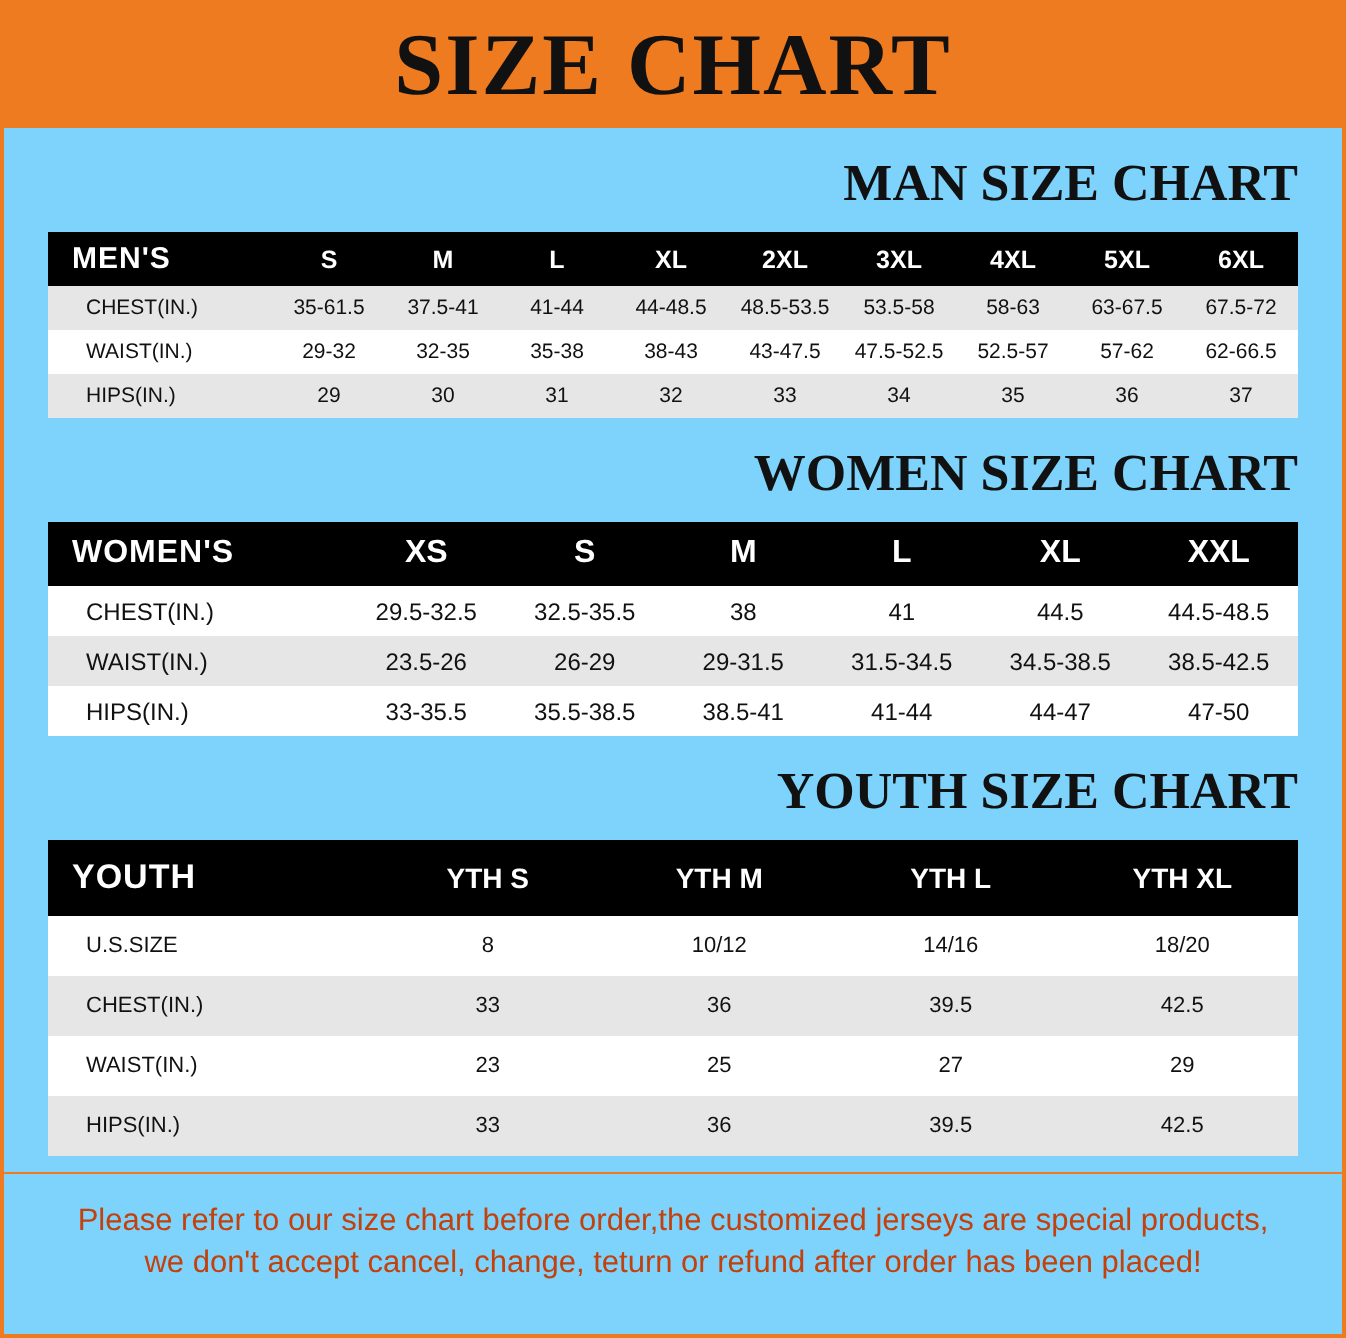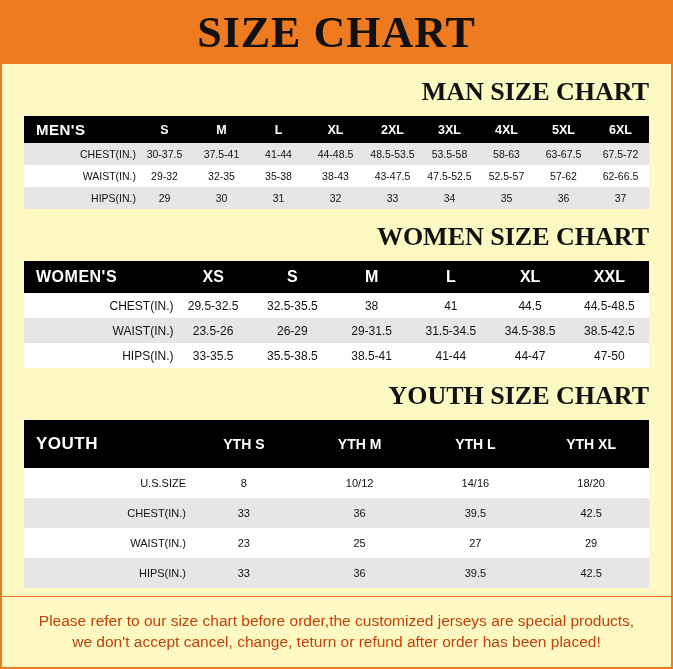--- a/index.html
+++ b/index.html
@@ -12,21 +12,21 @@
     background: #ffffff;
     font-family: "Liberation Sans", sans-serif;
     overflow: hidden;
   }
   .page {
     position: relative;
     width: 673px;
     height: 669px;
     box-sizing: border-box;
     border: 2px solid #ef7b20;
-    background: #fef9c3;
+    background: #7dd3fc;
   }
   .banner {
     height: 62px;
     background: #ef7b20;
     display: flex;
     align-items: center;
     justify-content: center;
   }
   .banner-title {
     font-family: "Liberation Serif", serif;
@@ -71,21 +71,22 @@
   }
   table.chart thead th.rowlabel {
     text-align: left;
     padding-left: 12px;
     font-size: 15px;
     letter-spacing: 0.5px;
   }
   table.chart tbody td.rowlabel {
     font-size: 11.5px;
     color: #111111;
-    text-align: right;
+    text-align: left;
+    padding-left: 19px;
   }
   tr.shaded td {
     background: #e6e6e6;
   }
   tr.plain td {
     background: #ffffff;
   }
 
   
   #men-table thead th.rowlabel { font-size: 15px; }
@@ -98,21 +99,21 @@
   #women-table thead th { font-size: 16px; }
   #women-table td, #women-table td.rowlabel { font-size: 12px; }
   #women-table td, #women-table th { height: 25px; margin-top: 45px; }
   #women-table thead th { height: 32px; }
 
   
   #youth-table thead th.rowlabel { font-size: 17px; }
   #youth-table thead th { font-size: 14px; }
   #youth-table td, #youth-table td.rowlabel { font-size: 11px; }
   #youth-table td { height: 30px; }
-  #youth-table thead th { height: 48px; }
+  #youth-table thead th { height: 38px; }
 
   .footer-note {
     margin-top: 14px;
     padding: 0 12px;
     text-align: center;
     color: #c2410c;
     font-size: 15.5px;
     line-height: 1.35;
     font-family: "Liberation Sans", sans-serif;
   }
@@ -145,21 +146,21 @@
           <th>2XL</th>
           <th>3XL</th>
           <th>4XL</th>
           <th>5XL</th>
           <th>6XL</th>
         </tr>
       </thead>
       <tbody>
         <tr class="shaded">
           <td class="rowlabel">CHEST(IN.)</td>
-          <td>30-37.5</td>
+          <td>35-61.5</td>
           <td>37.5-41</td>
           <td>41-44</td>
           <td>44-48.5</td>
           <td>48.5-53.5</td>
           <td>53.5-58</td>
           <td>58-63</td>
           <td>63-67.5</td>
           <td>67.5-72</td>
         </tr>
         <tr class="plain">

